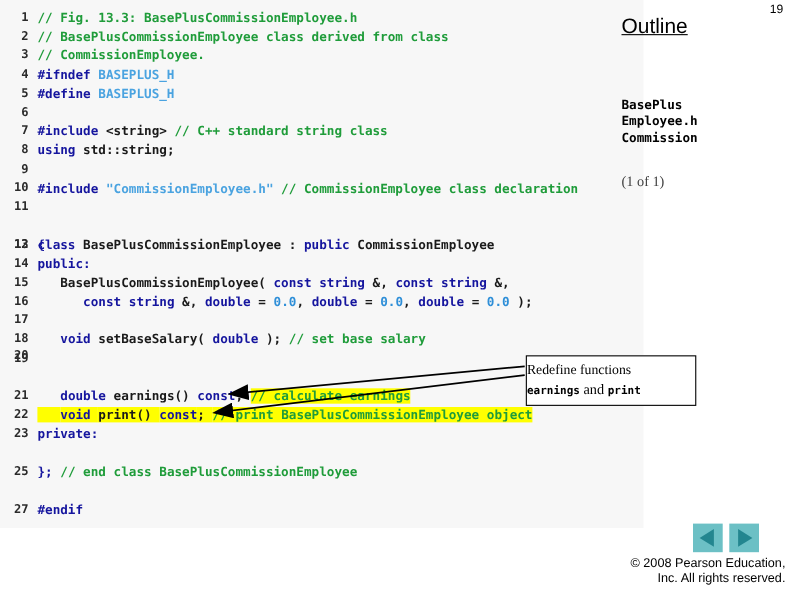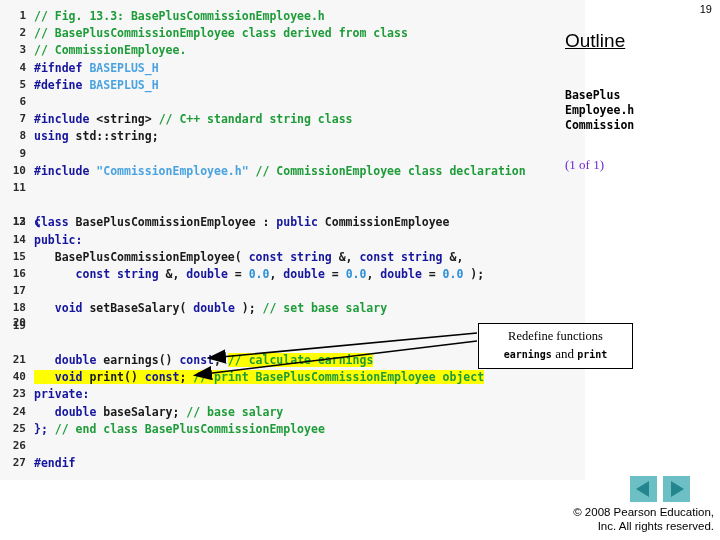--- a/index.html
+++ b/index.html
@@ -69,54 +69,52 @@
     font-family: "Liberation Sans", sans-serif;
   }
   #outline-title {
     position: absolute;
     left: 565px;
     top: 14px;
     font-size: 19px;
     color: #000;
     text-decoration: underline;
     font-family: "Liberation Sans", sans-serif;
-    margin-top: 16px;
   }
   #outline-filename {
     position: absolute;
     left: 565px;
     top: 88px;
     width: 150px;
     font-family: "DejaVu Sans Mono", "Liberation Mono", monospace;
     font-size: 11.5px;
     font-weight: bold;
     color: #000;
     line-height: 15px;
     white-space: pre;
   }
   #outline-count {
     position: absolute;
     left: 565px;
     top: 157px;
     font-family: "Liberation Serif", serif;
     font-size: 13px;
-    color: #6d28d9;
+    color: #404040;
   }
 
   
   #callout-box {
     position: absolute;
     left: 478px;
     top: 323px;
     width: 155px;
     height: 46px;
     border: 1px solid #000;
     background: #ffffff;
     box-sizing: border-box;
-    text-align: center;
     font-family: "Liberation Serif", serif;
     z-index: 5;
   }
   .callout-line1 {
     display: block;
     font-size: 12.5px;
     color: #000;
     margin-top: 5px;
   }
   .callout-line2 {
@@ -203,25 +201,23 @@
     <div class="code-line" style="top: 213px;"><span class="lineno">12</span><span class="codetext"><span class="tok-key">class </span><span class="tok-id">BasePlusCommissionEmployee : </span><span class="tok-key">public </span><span class="tok-id">CommissionEmployee</span></span></div>
     <div class="code-line" style="top: 213.4px;"><span class="lineno">13</span><span class="codetext"><span class="tok-key">{</span></span></div>
     <div class="code-line" style="top: 230.6px;"><span class="lineno">14</span><span class="codetext"><span class="tok-key">public:</span></span></div>
     <div class="code-line" style="top: 247.8px;"><span class="lineno">15</span><span class="codetext"><span class="tok-id">   BasePlusCommissionEmployee( </span><span class="tok-key">const string </span><span class="tok-id">&amp;, </span><span class="tok-key">const string </span><span class="tok-id">&amp;,</span></span></div>
     <div class="code-line" style="top: 265px;"><span class="lineno">16</span><span class="codetext"><span class="tok-id">      </span><span class="tok-key">const string </span><span class="tok-id">&amp;, </span><span class="tok-key">double </span><span class="tok-id">= </span><span class="tok-num">0.0</span><span class="tok-id">, </span><span class="tok-key">double </span><span class="tok-id">= </span><span class="tok-num">0.0</span><span class="tok-id">, </span><span class="tok-key">double </span><span class="tok-id">= </span><span class="tok-num">0.0</span><span class="tok-id"> );</span></span></div>
     <div class="code-line" style="top: 282.2px;"><span class="lineno">17</span><span class="codetext"></span></div>
     <div class="code-line" style="top: 299.4px;"><span class="lineno">18</span><span class="codetext"><span class="tok-id">   </span><span class="tok-key">void </span><span class="tok-id">setBaseSalary( </span><span class="tok-key">double </span><span class="tok-id">); </span><span class="tok-com">// set base salary</span></span></div>
     <div class="code-line" style="top: 316.6px;"><span class="lineno">19</span></div>
     <div class="code-line" style="top: 314px;"><span class="lineno">20</span><span class="codetext"></span></div>
     <div class="code-line" style="top: 351px;"><span class="lineno">21</span><span class="codetext"><span class="tok-id">   </span><span class="tok-key">double </span><span class="tok-id">earnings() </span><span class="tok-key">const</span><span class="tok-id">; </span><span class="tok-com hl">// calculate earnings</span></span></div>
-    <div class="code-line" style="top: 368.2px;"><span class="lineno">40</span><span class="codetext"><span class="tok-id hl">   </span><span class="tok-key hl">void </span><span class="tok-id hl">print() </span><span class="tok-key hl">const</span><span class="tok-id hl">; </span><span class="tok-com hl">// print BasePlusCommissionEmployee object</span></span></div>
+    <div class="code-line" style="top: 368.2px;"><span class="lineno">22</span><span class="codetext"><span class="tok-id hl">   </span><span class="tok-key hl">void </span><span class="tok-id hl">print() </span><span class="tok-key hl">const</span><span class="tok-id hl">; </span><span class="tok-com hl">// print BasePlusCommissionEmployee object</span></span></div>
     <div class="code-line" style="top: 385.4px;"><span class="lineno">23</span><span class="codetext"><span class="tok-key">private:</span></span></div>
-    <div class="code-line" style="top: 402.6px;"><span class="lineno">24</span><span class="codetext"><span class="tok-id">   </span><span class="tok-key">double </span><span class="tok-id">baseSalary; </span><span class="tok-com">// base salary</span></span></div>
     <div class="code-line" style="top: 419.8px;"><span class="lineno">25</span><span class="codetext"><span class="tok-key">}; </span><span class="tok-com">// end class BasePlusCommissionEmployee</span></span></div>
-    <div class="code-line" style="top: 437px;"><span class="lineno">26</span><span class="codetext"></span></div>
     <div class="code-line" style="top: 454.2px;"><span class="lineno">27</span><span class="codetext"><span class="tok-pre">#endif</span></span></div>
   </div>
 
 <svg id="callout-arrows" viewBox="0 0 720 540" xmlns="http://www.w3.org/2000/svg">
   <defs>
     <marker id="ah" markerWidth="12" markerHeight="9" refX="10" refY="4.5" orient="auto">
       <polygon points="0,0 12,4.5 0,9" fill="#000000"></polygon>
     </marker>
   </defs>
   <line x1="477" y1="333" x2="210" y2="358" stroke="#000000" stroke-width="1.6" marker-end="url(#ah)"></line>

